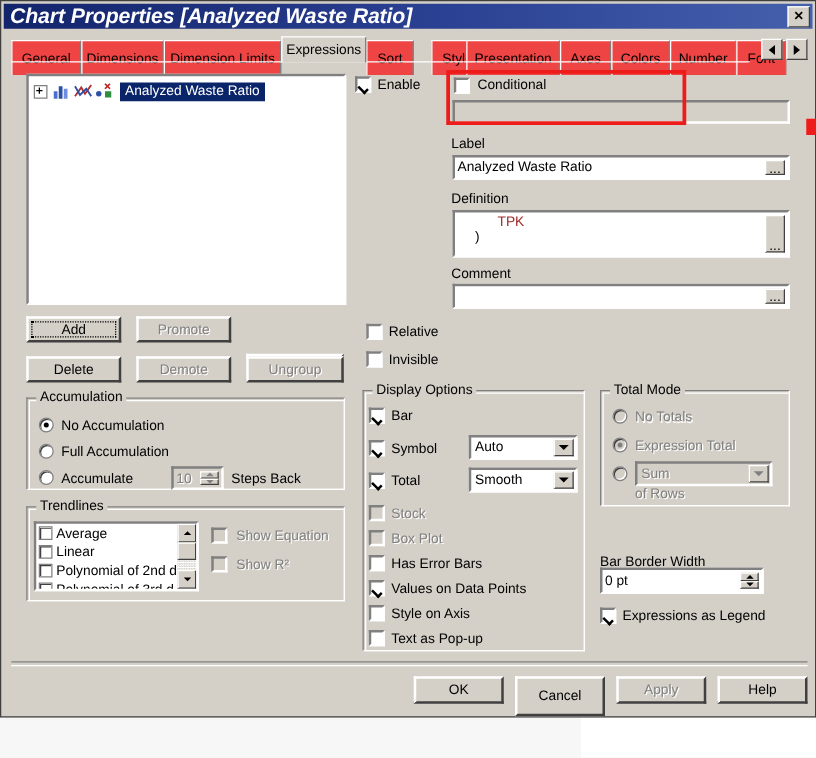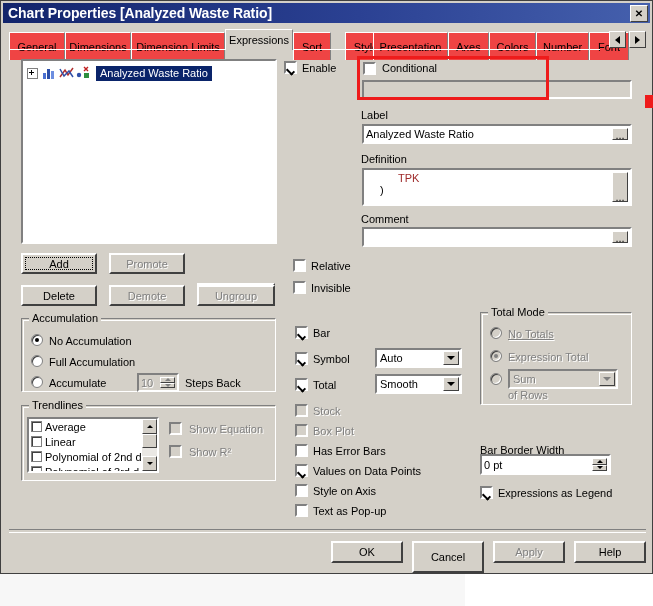--- a/index.html
+++ b/index.html
@@ -7,22 +7,22 @@
   #page{position:relative;width:653px;height:606px;overflow:hidden;background:#ffffff;}
   #bg-left{position:absolute;left:0;top:574px;width:465px;height:32px;background:#f7f7f7;}
   #bg-right{position:absolute;left:465px;top:574px;width:188px;height:32px;background:#ffffff;}
 
   
   #window{position:absolute;left:0;top:0;width:653px;height:574px;
           background:#d4d0c8;border:1px solid #404040;box-sizing:border-box;}
   #titlebar{position:absolute;left:2px;top:2px;width:647px;height:20px;
             background:linear-gradient(to right,#12246b,#2b4193 55%,#4560ad);
             display:flex;align-items:center;}
-  #title-text{color:#ffffff;font-size:14px;font-weight:bold;padding-left:5px;
-              letter-spacing:-0.1px;white-space:nowrap;}
+  #title-text{color:#ffffff;font-size:17px;font-weight:bold;padding-left:5px;
+              letter-spacing:-0.1px;white-space:nowrap;font-style:italic;}
   #close-btn{position:absolute;right:2px;top:2px;width:16px;height:15px;
              background:#d4d0c8;border:1px solid;border-color:#ffffff #404040 #404040 #ffffff;
              display:flex;align-items:center;justify-content:center;
              font-size:10px;font-weight:bold;color:#000;line-height:1;}
 
   
   #tabstrip{position:absolute;left:8px;top:28px;width:637px;height:21px;}
   .tab{position:absolute;top:3px;height:28px;background:#ef4444;
        border:1px solid;border-color:#ffffff #808080 #d4d0c8 #ffffff;
        border-bottom:none;box-sizing:border-box;
@@ -296,20 +296,23 @@
     <div class="txtin" style="left:361px;top:226px;width:270px;height:20px;">
       <span></span>
       <span class="dots">...</span>
     </div>
 
     <div class="cb" style="left:292px;top:258px;"></div>
     <span class="lbl" style="left:310px;top:259px;">Relative</span>
     <div class="cb" style="left:292px;top:280px;"></div>
     <span class="lbl" style="left:310px;top:281px;">Invisible</span>
 
+    <div class="grp" style="left:289px;top:311px;width:178px;height:209px;">
+      <span class="grp-title">Display Options</span>
+    </div>
 
     <div class="cb on" style="left:294px;top:325px;"></div>
     <span class="lbl" style="left:312px;top:326px;">Bar</span>
 
     <div class="cb on" style="left:294px;top:351px;"></div>
     <span class="lbl" style="left:312px;top:352px;">Symbol</span>
     <div class="combo" style="left:374px;top:347px;width:87px;height:20px;">
       <span>Auto</span>
       <span class="combo-btn">
           <span class="tri-d"></span>
@@ -340,21 +343,21 @@
     <div class="cb" style="left:294px;top:483px;"></div>
     <span class="lbl" style="left:312px;top:484px;">Style on Axis</span>
 
     <div class="cb" style="left:294px;top:503px;"></div>
     <span class="lbl" style="left:312px;top:504px;">Text as Pop-up</span>
 
     <div class="grp" style="left:479px;top:311px;width:152px;height:93px;">
       <span class="grp-title">Total Mode</span>
     </div>
     <div class="rb dis" style="left:489px;top:326px;"></div>
-    <span class="lbl dis" style="left:507px;top:327px;text-decoration:underline;">No Totals</span>
+    <span class="lbl dis" style="left:507px;top:327px;">No Totals</span>
     <div class="rb on dis" style="left:489px;top:349px;"></div>
     <span class="lbl dis" style="left:507px;top:350px;">Expression Total</span>
     <div class="rb dis" style="left:489px;top:372px;"></div>
     <div class="combo dis" style="left:507px;top:368px;width:110px;height:20px;">
       <span>Sum</span>
       <span class="combo-btn">
           <span class="tri-d dis"></span>
         </span>
     </div>
     <span class="lbl dis" style="left:507px;top:388px;">of Rows</span>

